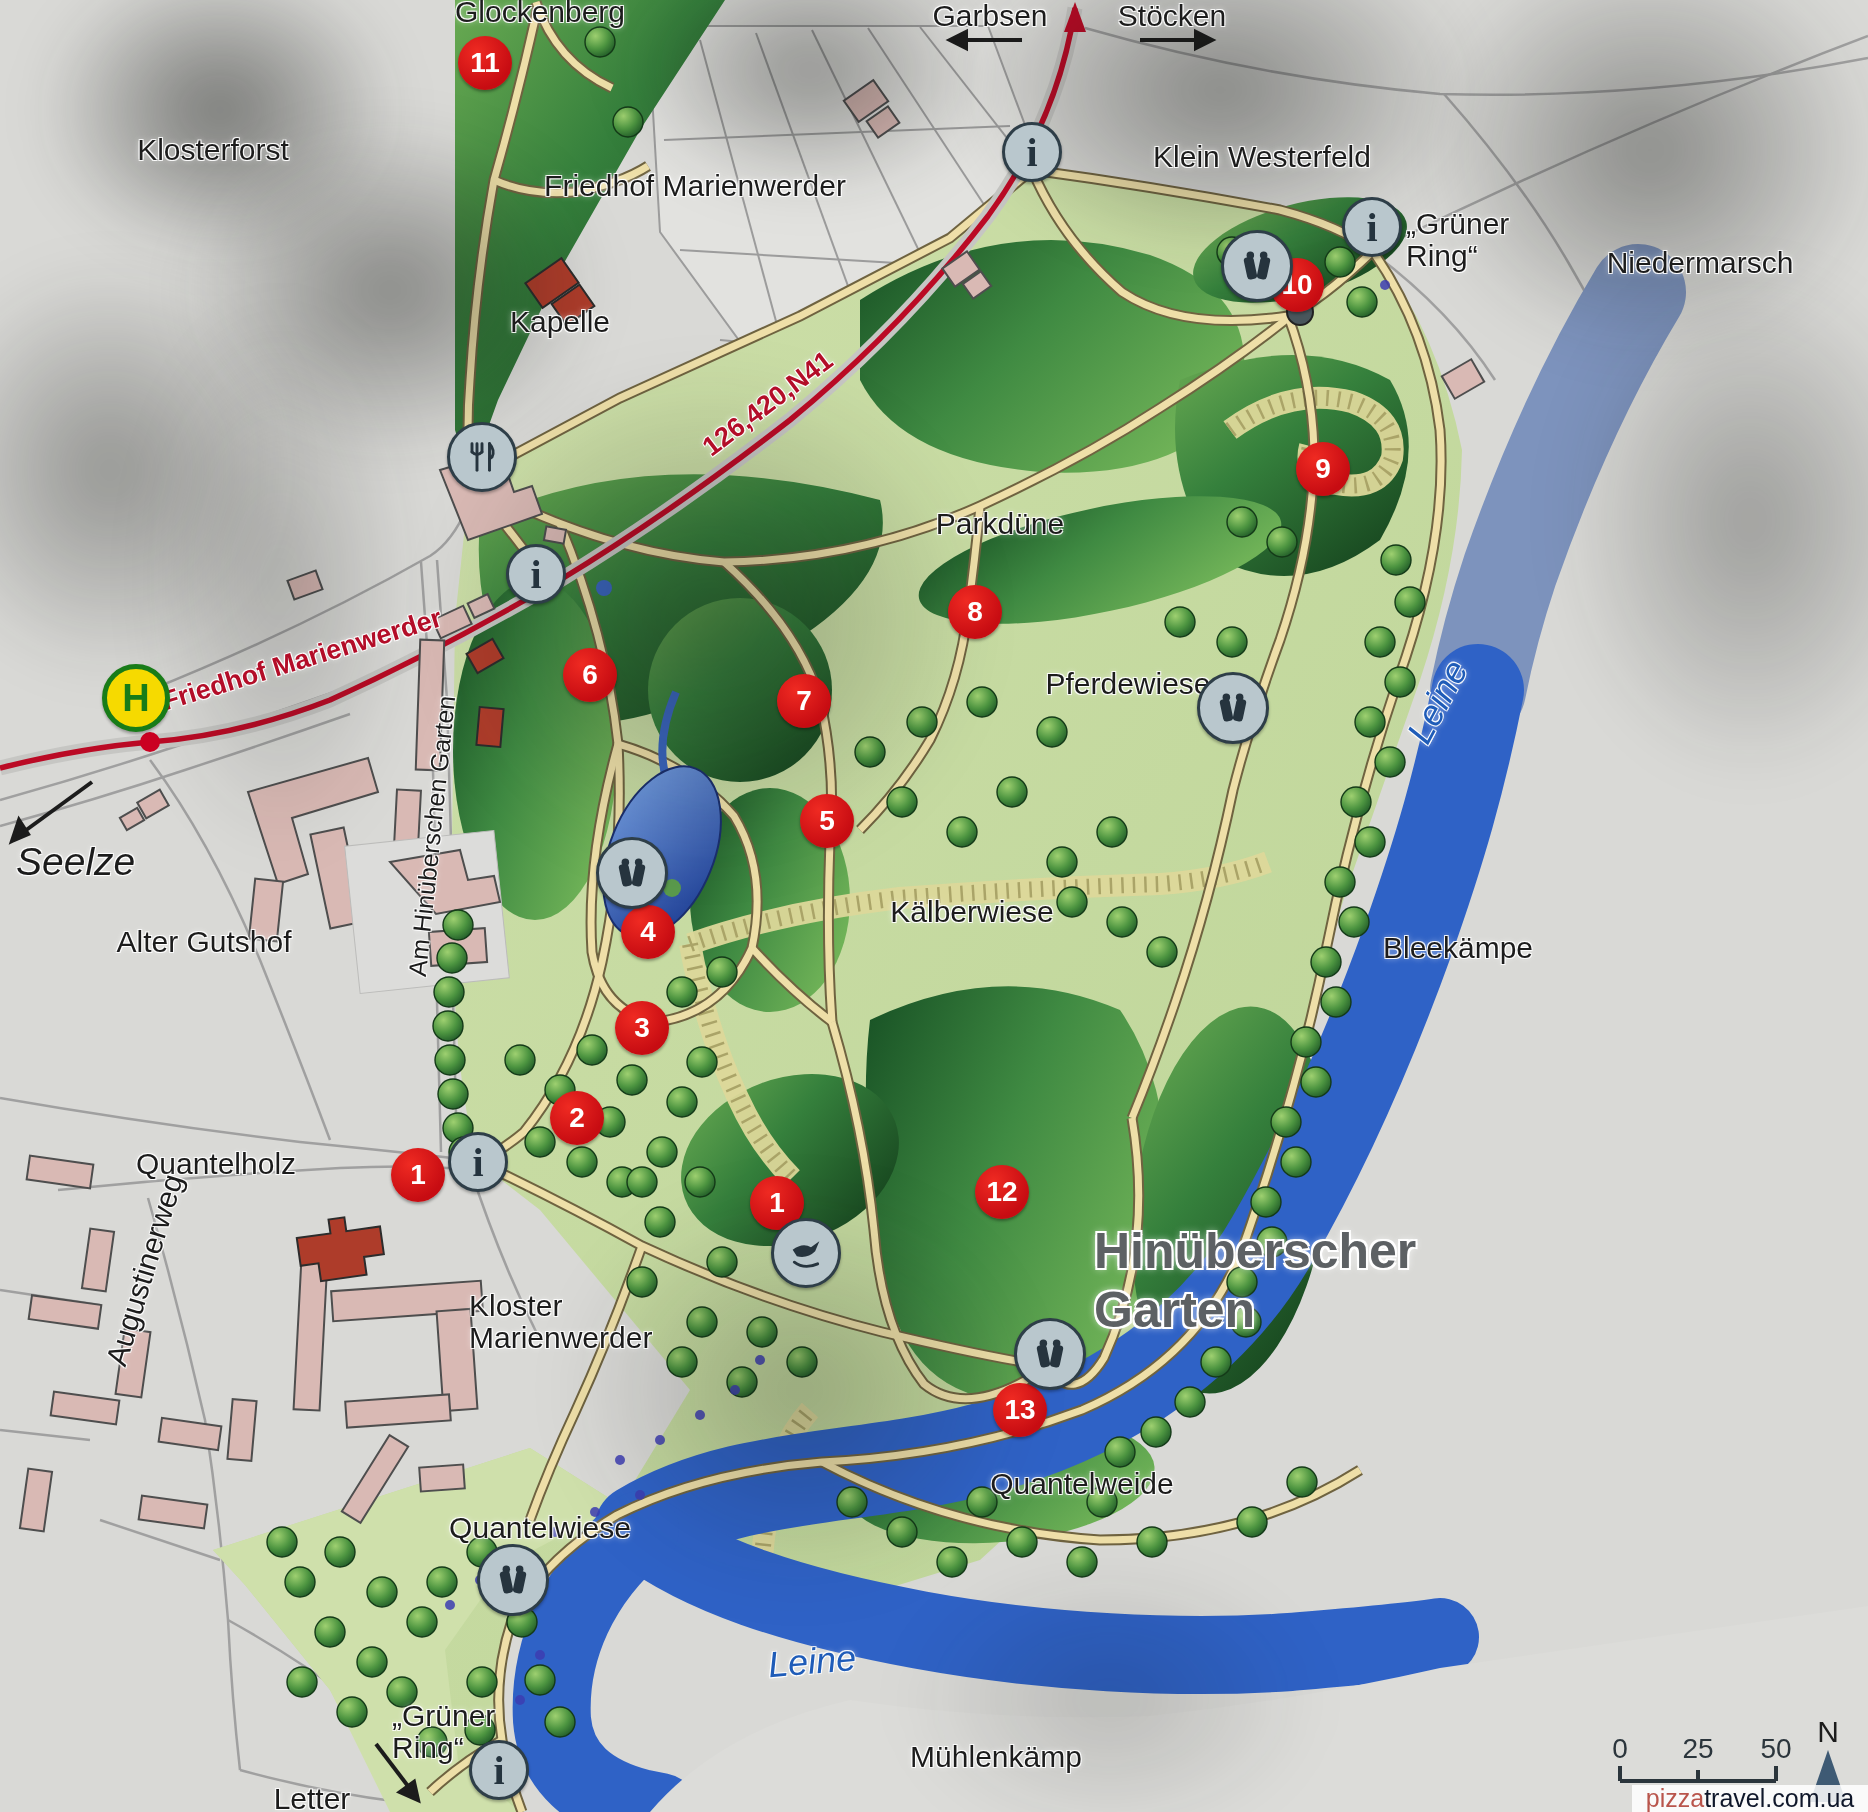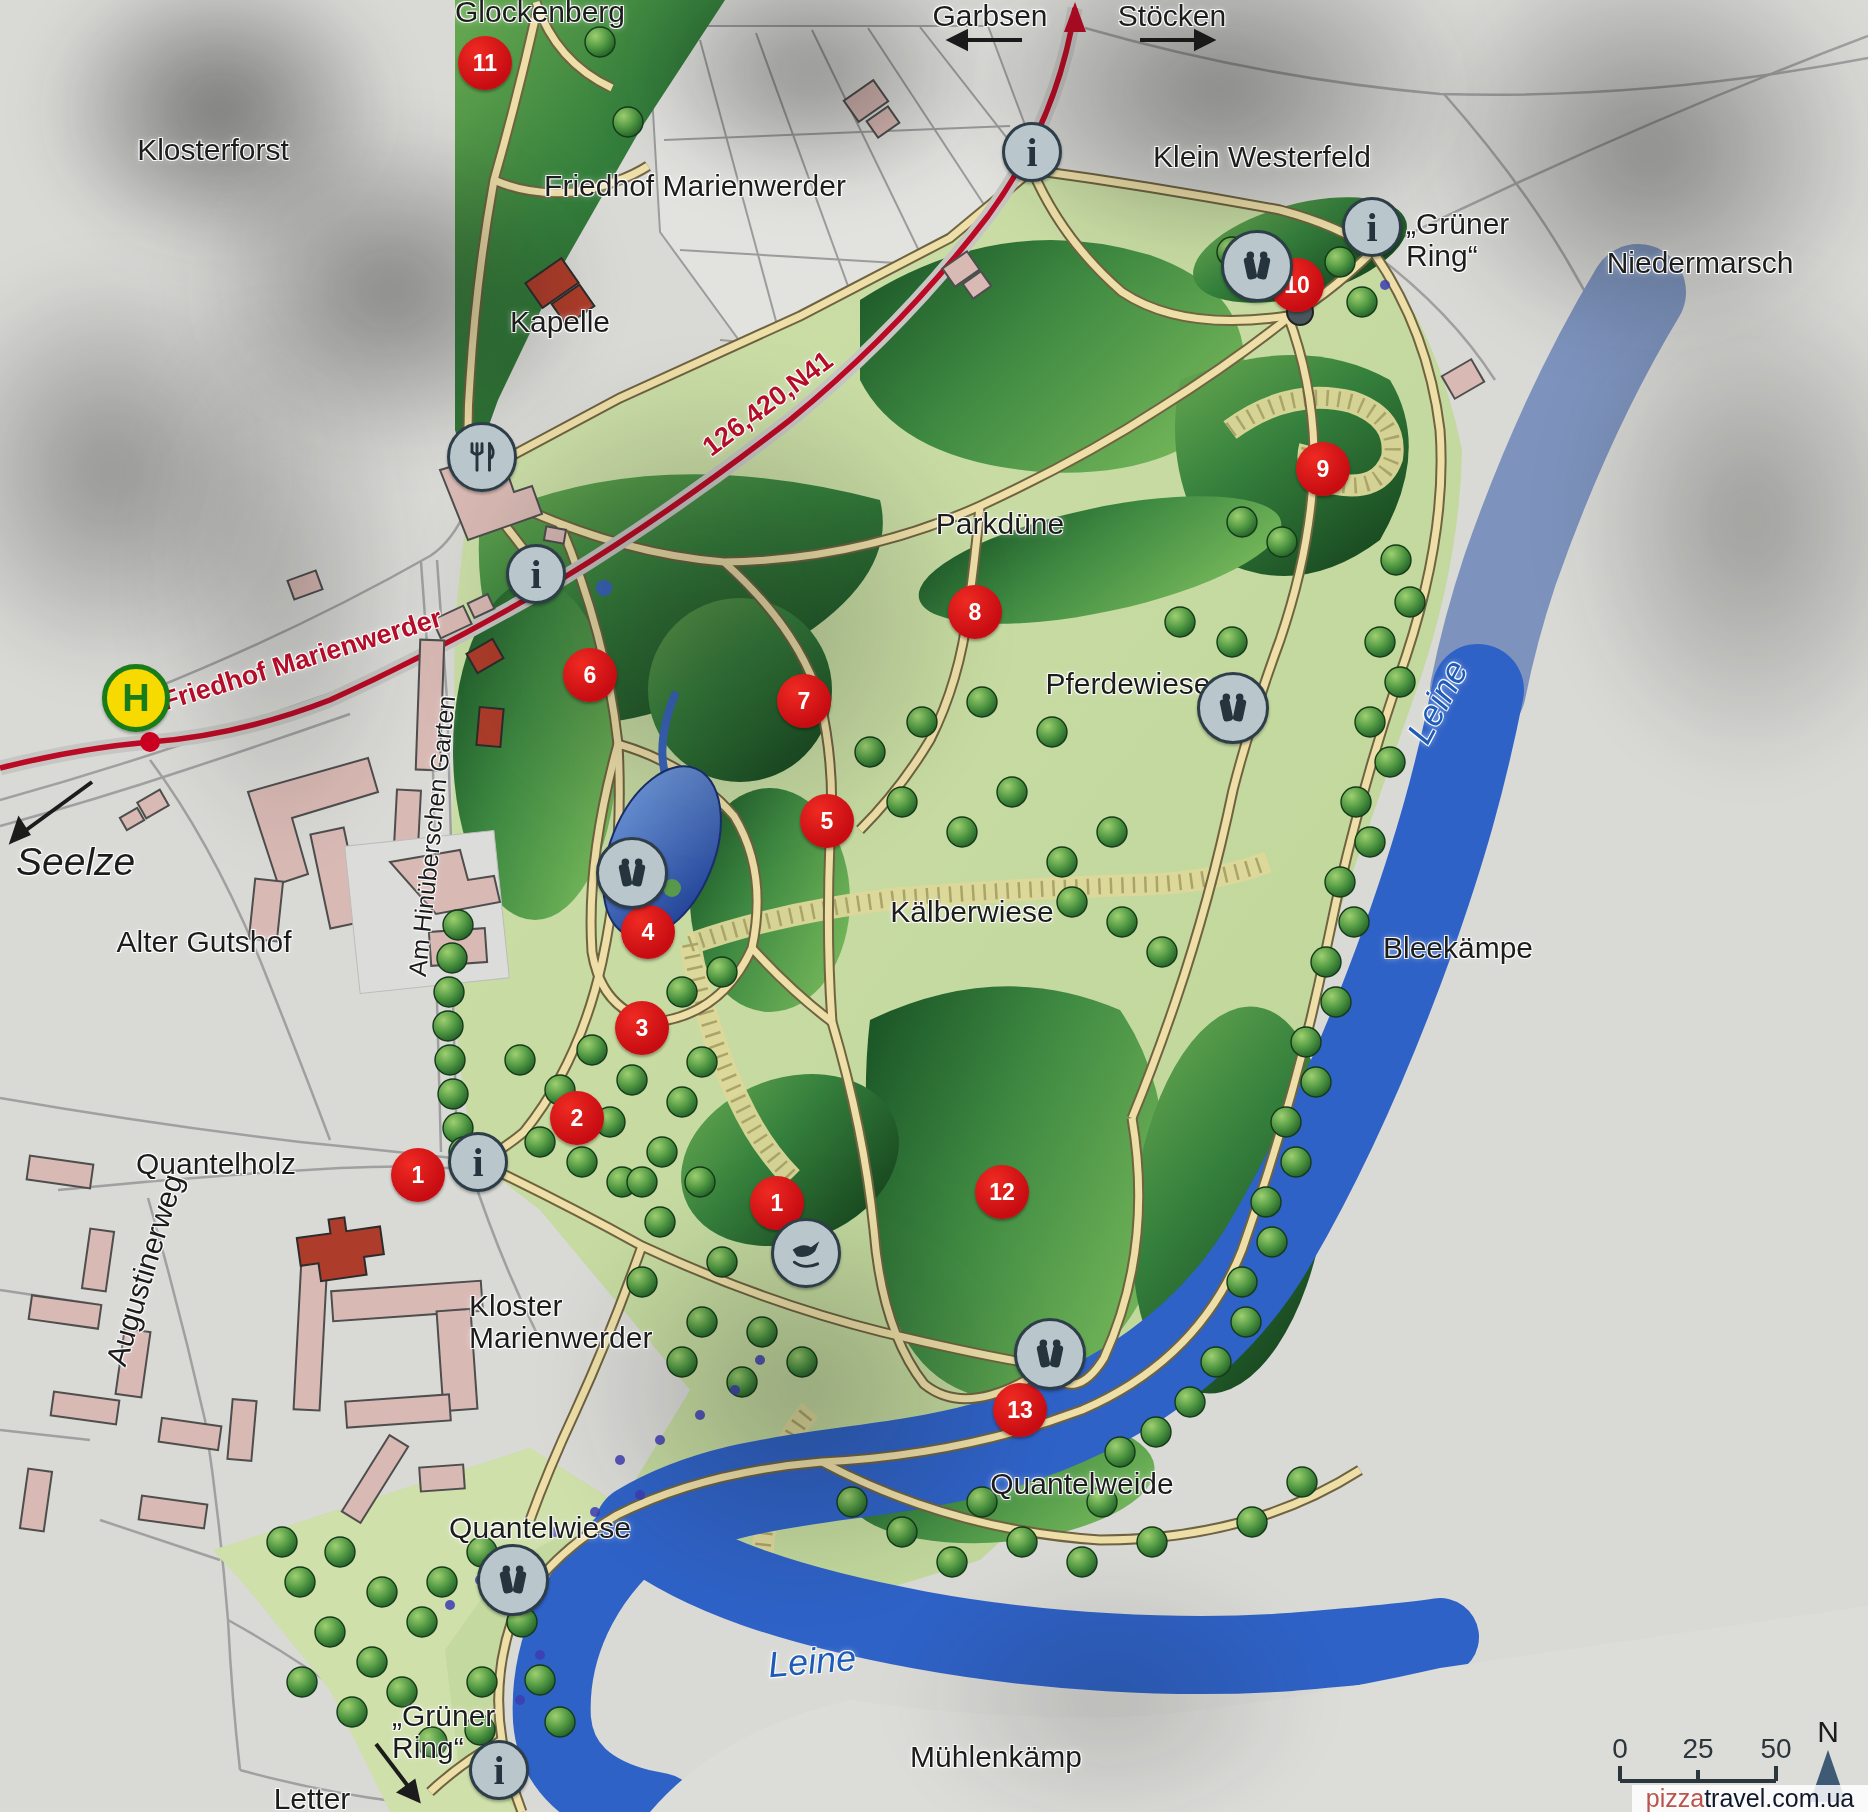--- a/index.html
+++ b/index.html
@@ -19,21 +19,21 @@
   .lbl.sm{font-size:25px;}
   .lbl.street{color:#b30d28;font-size:27px;font-weight:bold;}
   .lbl.water{color:#1f5cb8;font-size:36px;font-style:italic;}
   .lbl.title{
     font-size:50px;font-weight:bold;color:#5d6164;line-height:1.18;
     text-shadow:-2px -2px 0 #fff,2px -2px 0 #fff,-2px 2px 0 #fff,2px 2px 0 #fff,0 0 8px #fff;
   }
   .marker{
     position:absolute;width:54px;height:54px;border-radius:50%;
     background:radial-gradient(circle at 35% 30%, #ef2a22, #c70c12 70%);
-    color:#fff;font-weight:bold;font-size:23px;
+    color:#fff;font-weight:bold;font-size:28px;
     display:flex;align-items:center;justify-content:center;
     transform:translate(-50%,-50%);
     box-shadow:0 2px 3px rgba(0,0,0,.35);
   }
   .icon{
     position:absolute;border-radius:50%;
     background:#b9c7cd;border:3px solid #2e3e48;
     display:flex;align-items:center;justify-content:center;
     transform:translate(-50%,-50%);
     box-shadow:0 2px 3px rgba(0,0,0,.3);
@@ -423,20 +423,21 @@
 <div class="shadow" style="left:960px;top:-80px;width:520px;height:340px;background:radial-gradient(closest-side,rgba(18,20,18,.42),rgba(18,20,18,0))"></div>
 <div class="shadow" style="left:1420px;top:-60px;width:460px;height:420px;background:radial-gradient(closest-side,rgba(18,20,18,.4),rgba(18,20,18,0))"></div>
 <div class="shadow" style="left:1560px;top:260px;width:380px;height:520px;background:radial-gradient(closest-side,rgba(18,20,18,.3),rgba(18,20,18,0))"></div>
 <div class="shadow" style="left:430px;top:360px;width:560px;height:520px;background:radial-gradient(closest-side,rgba(18,20,18,.28),rgba(18,20,18,0))"></div>
 <div class="shadow" style="left:140px;top:300px;width:280px;height:560px;background:radial-gradient(closest-side,rgba(18,20,18,.22),rgba(18,20,18,0))"></div>
 <div class="shadow" style="left:560px;top:1180px;width:480px;height:420px;background:radial-gradient(closest-side,rgba(18,20,18,.25),rgba(18,20,18,0))"></div>
 <div class="shadow" style="left:900px;top:1560px;width:420px;height:280px;background:radial-gradient(closest-side,rgba(18,20,18,.16),rgba(18,20,18,0))"></div>
 
 <div id="overlay">
 
+  <div class="lbl title" style="left:1094px;top:1222px"><span>Hinüberscher</span><br><span>Garten</span></div>
 <div class="lbl " style="left: 540px; top: 12px; transform: translate(-50%, -50%);">Glockenberg</div>
     <div class="lbl " style="left: 213px; top: 150px; transform: translate(-50%, -50%);">Klosterforst</div>
     <div class="lbl " style="left: 695px; top: 186px; transform: translate(-50%, -50%);">Friedhof Marienwerder</div>
     <div class="lbl " style="left: 560px; top: 322px; transform: translate(-50%, -50%);">Kapelle</div>
     <div class="lbl " style="left: 990px; top: 16px; transform: translate(-50%, -50%);">Garbsen</div>
     <div class="lbl " style="left: 1172px; top: 16px; transform: translate(-50%, -50%);">Stöcken</div>
     <div class="lbl " style="left: 1262px; top: 157px; transform: translate(-50%, -50%);">Klein Westerfeld</div>
     <div class="lbl " style="left: 1406px; top: 240px; transform: translate(0px, -50%);">„Grüner
 Ring“</div>
     <div class="lbl " style="left: 1700px; top: 263px; transform: translate(-50%, -50%);">Niedermarsch</div>

